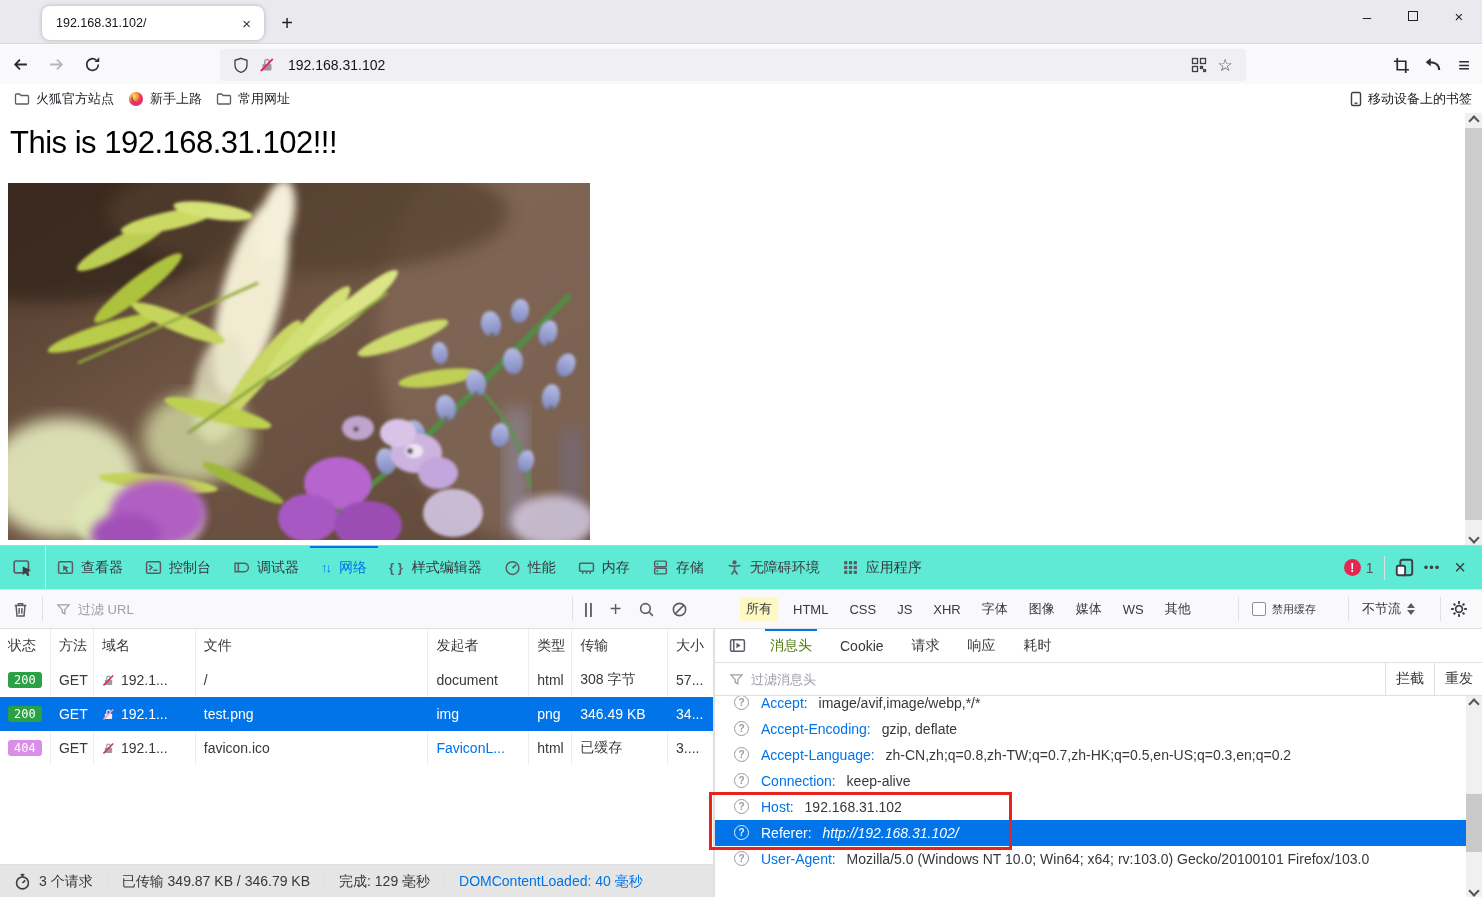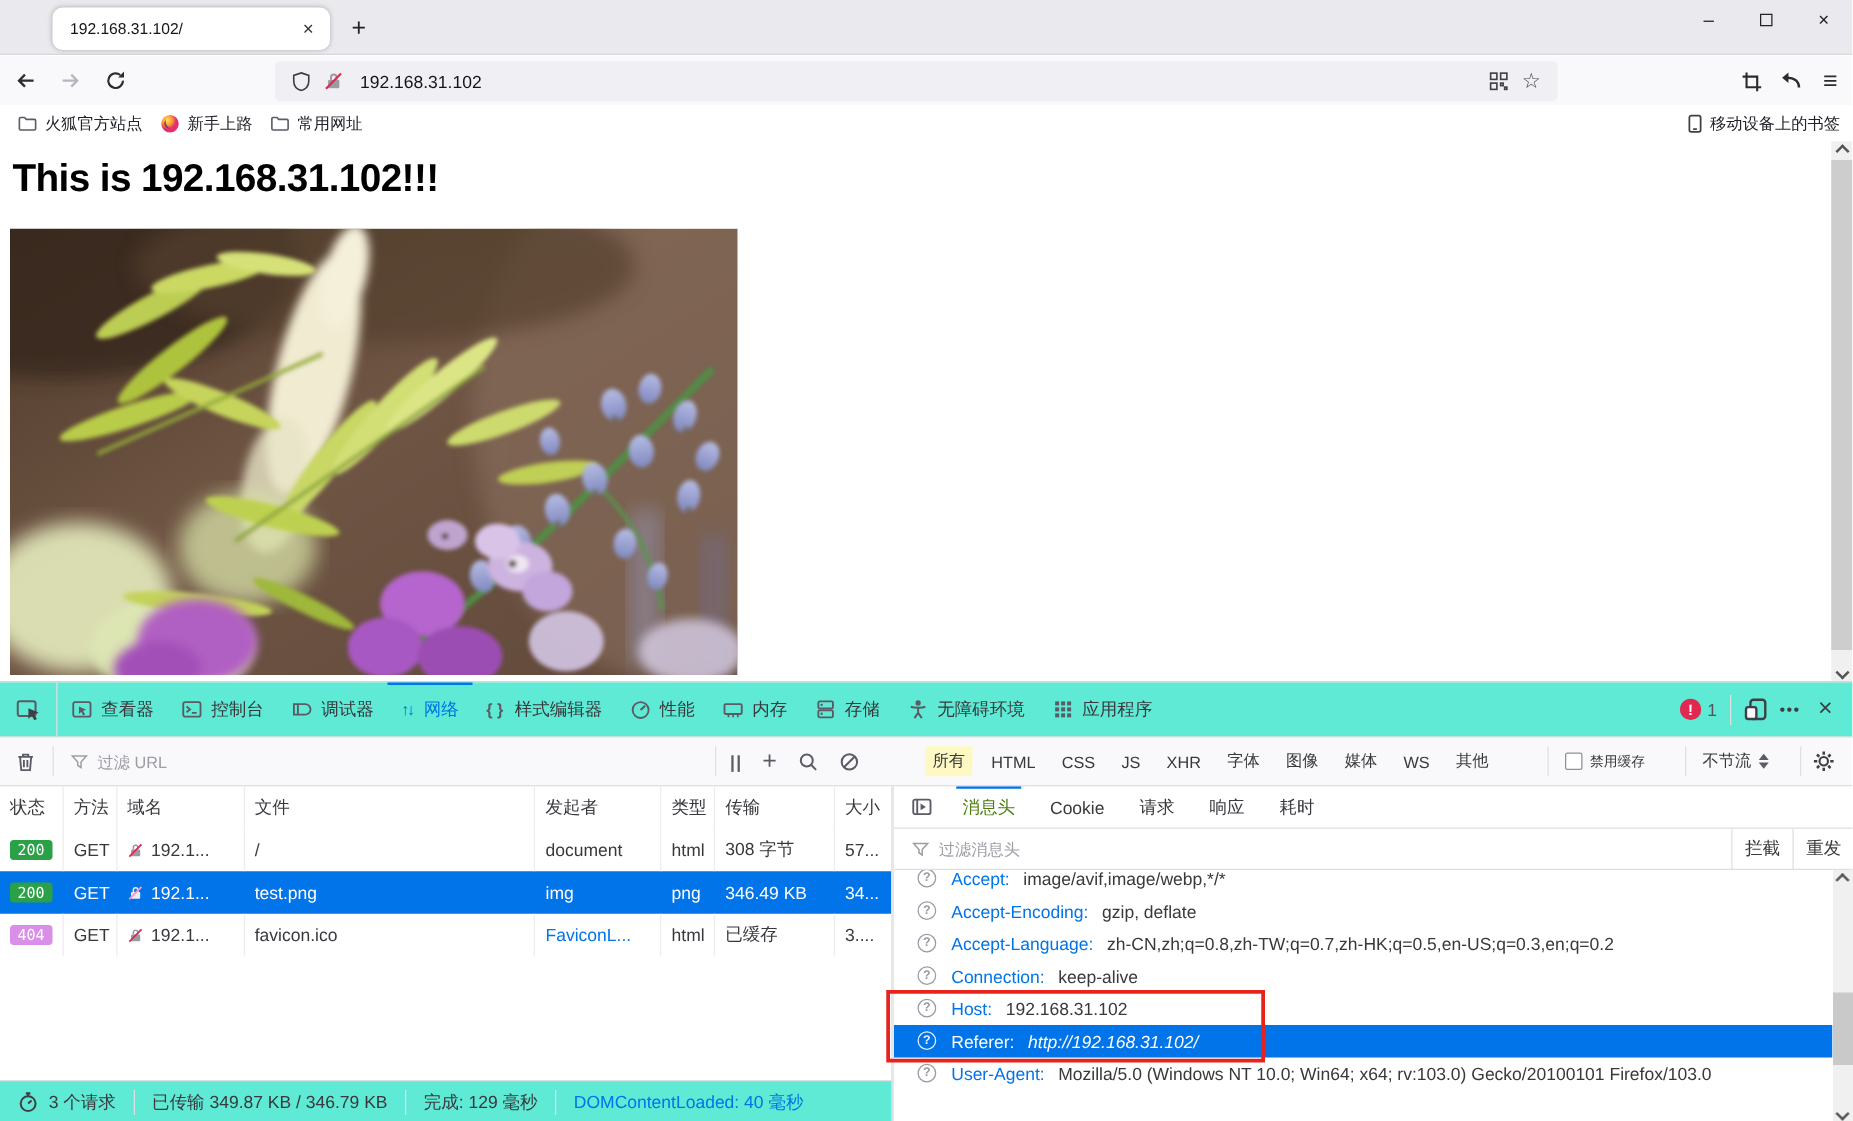--- a/index.html
+++ b/index.html
@@ -24,21 +24,21 @@
 .u-ico{display:flex;align-items:center;justify-content:center;width:26px;height:26px}
 .star{font-size:17px;color:#3e3e45}
 .navright{position:absolute;right:6px;top:4px;height:32px;display:flex;align-items:center;gap:6px}
 .menu-glyph{font-size:20px;color:#2b2b31;padding:0 6px}
 
 .bkbar{position:absolute;left:0;top:84px;width:1482px;height:29px;background:#fff;display:flex;align-items:center;font-size:13px;color:#23222a}
 .bk{display:flex;align-items:center;gap:6px;margin-left:14px}
 .bk-right{position:absolute;right:10px;display:flex;align-items:center;gap:5px}
 
 .content{position:absolute;left:0;top:113px;width:1482px;height:432px;background:#fff;overflow:hidden}
-.h1{position:absolute;left:10px;top:12px;font-size:31px;font-weight:bold;letter-spacing:-.5px;color:#000}
+.h1{position:absolute;left:10px;top:12px;font-size:31px;font-weight:normal;letter-spacing:-.5px;color:#000}
 .photo{position:absolute;left:8px;top:70px;width:582px;height:357px}
 .pg-scroll{position:absolute;right:0;top:0;width:17px;height:432px;background:#f0f0f0}
 .pg-thumb{position:absolute;left:0;top:15px;width:17px;height:392px;background:#cdcdcd}
 .chev{width:8px;height:8px;border-left:2px solid #555;border-top:2px solid #555;margin:0 auto}
 .chev.up{transform:rotate(45deg)}
 .chev.down{transform:rotate(225deg)}
 .sc-btn{position:absolute;left:0;width:17px;height:15px;display:flex;align-items:center;justify-content:center}
 
 .devtools{position:absolute;left:0;top:545px;width:1482px;height:352px;background:#fff;border-top:1px solid #c9c9cc;font-size:14px;color:#38383d}
 .dt-tabs{position:absolute;left:0;top:0;width:1482px;height:44px;background:#5eead4;border-bottom:1px solid #e0e0e2;display:flex;align-items:stretch}
@@ -73,21 +73,21 @@
 .trow>div{display:flex;align-items:center;padding-left:8px;border-right:1px solid #ededef;overflow:hidden;white-space:nowrap}
 .thead>div{color:#38383d}
 .c0{width:51px}.c1{width:43px}.c2{width:102px}.c3{width:233px}.c4{width:101px}.c5{width:43px}.c6{width:96px}.c7{width:45px;border-right:none!important}
 .badge{font-family:"DejaVu Sans Mono",monospace;font-size:12px;color:#fff;border-radius:3px;padding:2px 6px;line-height:1}
 .b200{background:#2aa146}.b404{background:#d98ee8}
 .trow.sel{background:#0074e8;color:#fff}
 .trow.sel>div{border-right-color:transparent}
 .link{color:#0074e8}
 .lockico{margin-right:6px;flex:none}
 
-.netstatus{position:absolute;left:0;bottom:0;width:714px;height:34px;border-top:1px solid #e0e0e2;border-right:1px solid #e0e0e2;background:#5eead4;display:flex;align-items:center;overflow:hidden;white-space:nowrap}
+.netstatus{position:absolute;left:0;bottom:0;width:714px;height:34px;border-top:1px solid #e0e0e2;border-right:1px solid #e0e0e2;background:#e5e5e5;display:flex;align-items:center;overflow:hidden;white-space:nowrap}
 .ns-item{display:flex;align-items:center;gap:8px;padding:0 14px}
 .ns-sep{width:1px;height:20px;background:#e0e0e2;flex:none}
 .ns-blue{color:#0074e8}
 
 .details{position:absolute;left:714px;top:0;width:768px;height:269px;border-left:1px solid #e0e0e2;overflow:hidden}
 .de-tabs{position:absolute;left:0;top:0;width:768px;height:34px;border-bottom:1px solid #e0e0e2;display:flex;align-items:stretch}
 .de-collapse{width:44px;display:flex;align-items:center;justify-content:center}
 .detab{position:relative;display:flex;align-items:center;padding:0 11px;color:#38383d;margin-right:6px}
 .detab.active{color:#4d7c0f}
 .detab.active::before{content:"";position:absolute;left:6px;right:6px;top:0;height:2px;background:#0074e8}

